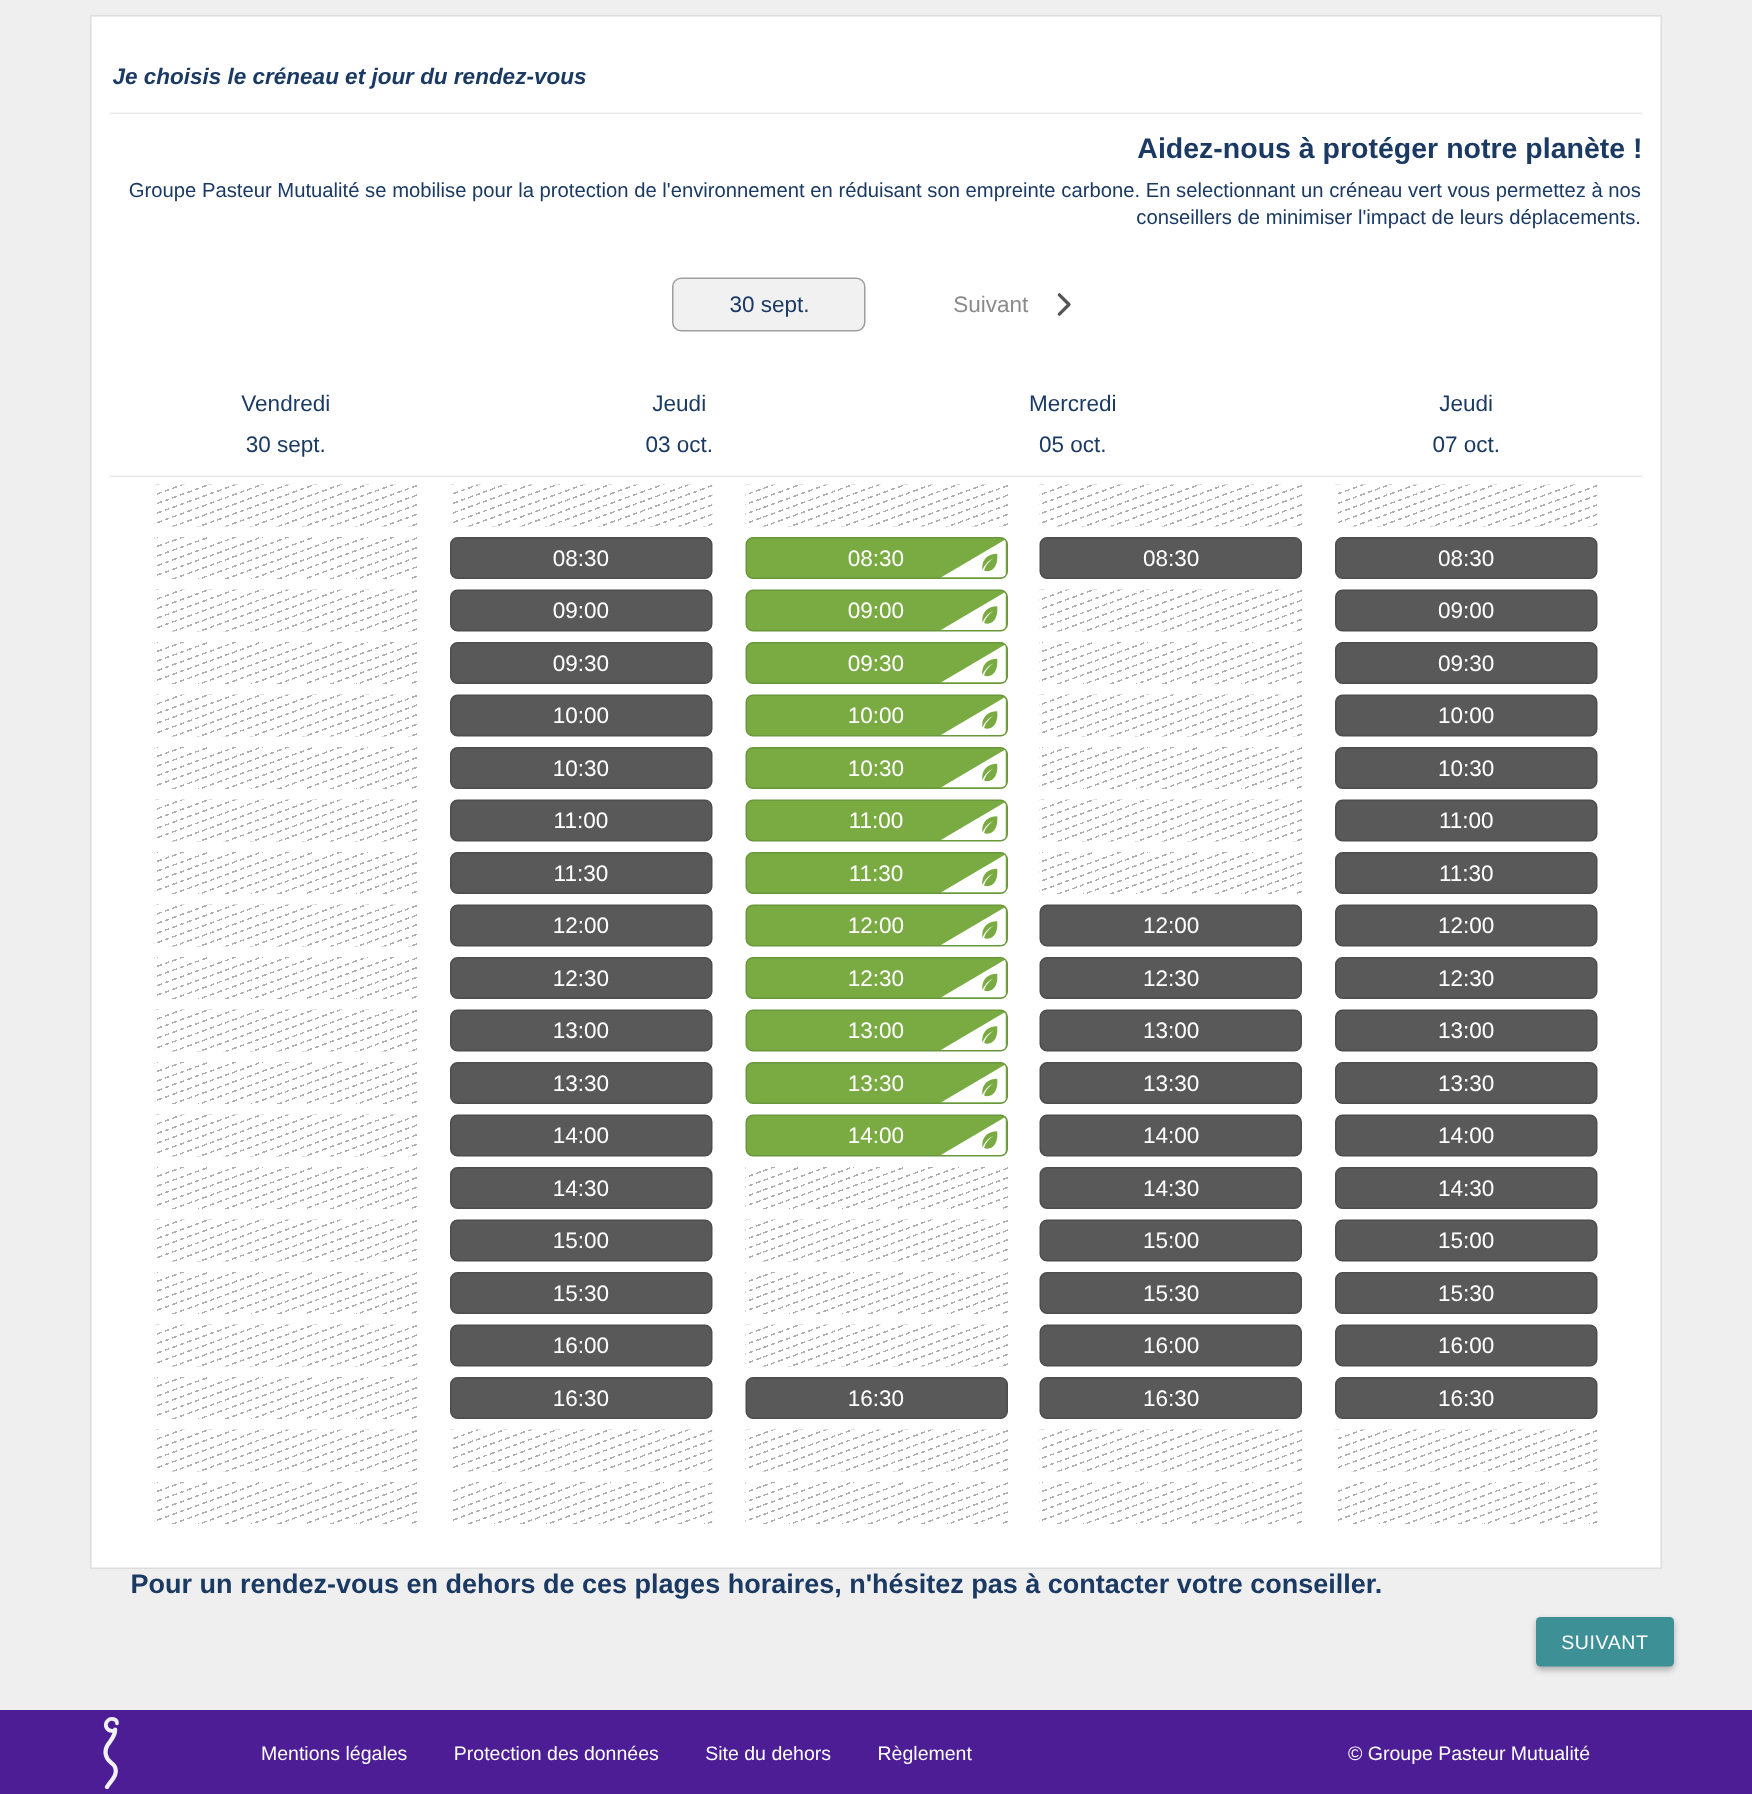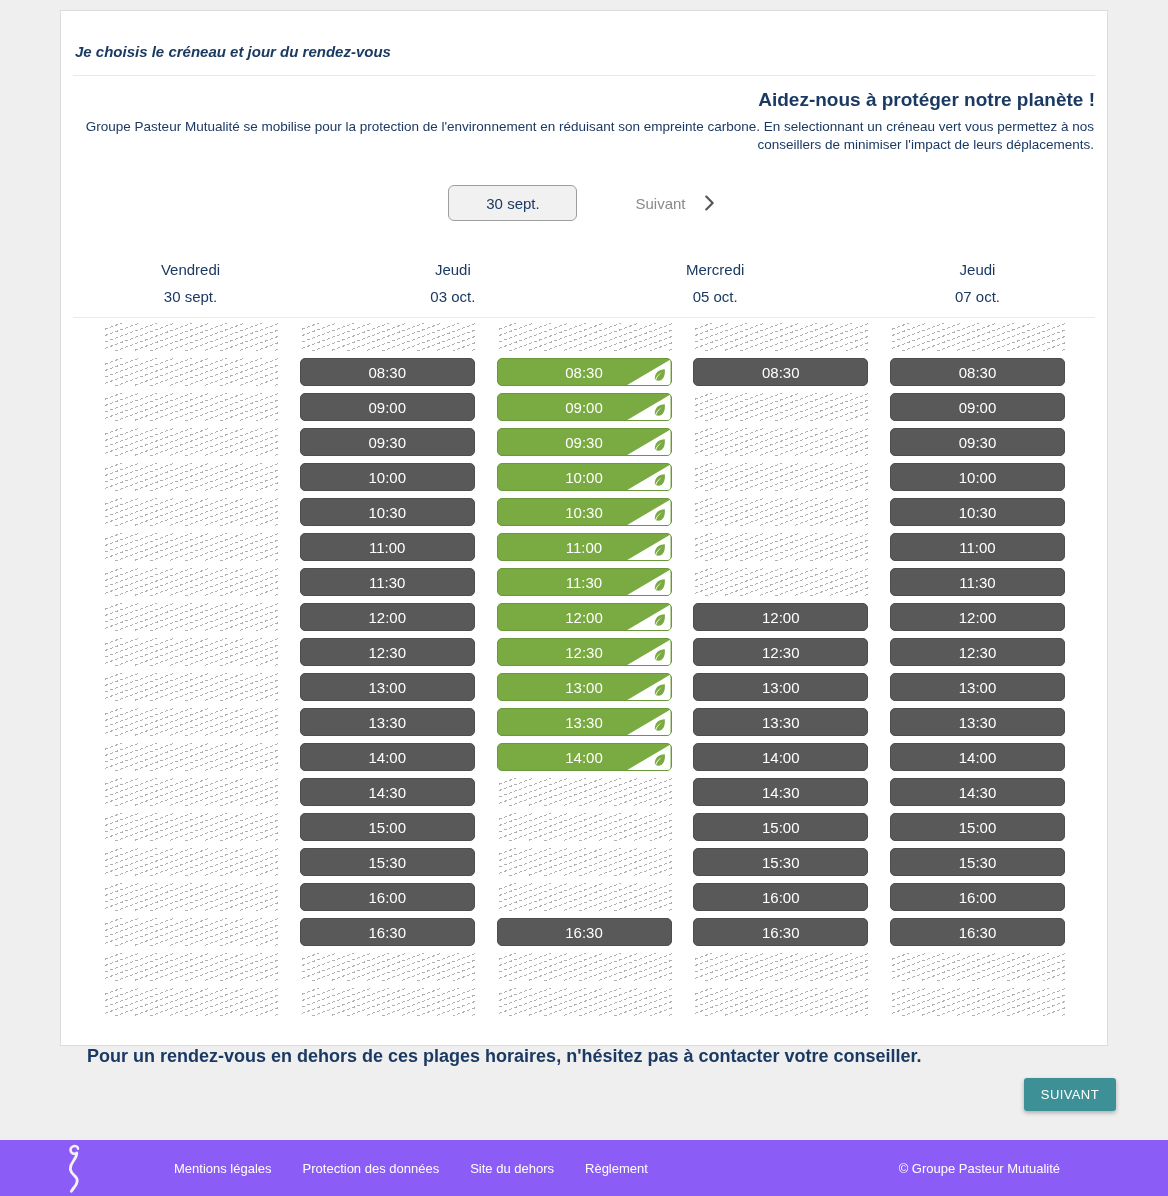--- a/index.html
+++ b/index.html
@@ -69,21 +69,21 @@
   .leaf { width: 15px; height: 15px; fill: #7aab42; }
   .note { font-size: 18px; font-weight: bold; color: #1b3a63; margin: 23px 14px 0; }
   .actions { display: flex; justify-content: flex-end; margin: 32px 52px 0; }
   .suivant-btn {
     background: #3e9097; color: #fff; border: none; border-radius: 3px;
     font-family: inherit; font-size: 13px; letter-spacing: .4px;
     padding: 0 17px; height: 33px; cursor: pointer;
     box-shadow: 0 2px 4px rgba(0,0,0,.28);
   }
   footer {
-    margin-top: 29px; height: 56px; background: #8b5cf6;
+    margin-top: 29px; height: 56px; background: #4c1d95;
     display: flex; align-items: center; color: #fff;
   }
   .logo { margin-left: 55px; height: 50px; width: 36px; flex: none; }
   .footer-nav { margin-left: 83px; display: flex; gap: 31px; }
   .footer-link { font-size: 13px; color: #fff; cursor: pointer; }
   .copyright { margin-left: auto; margin-right: 108px; font-size: 13px; color: #fff; }
 </style>
 </head>
 <body>
 

